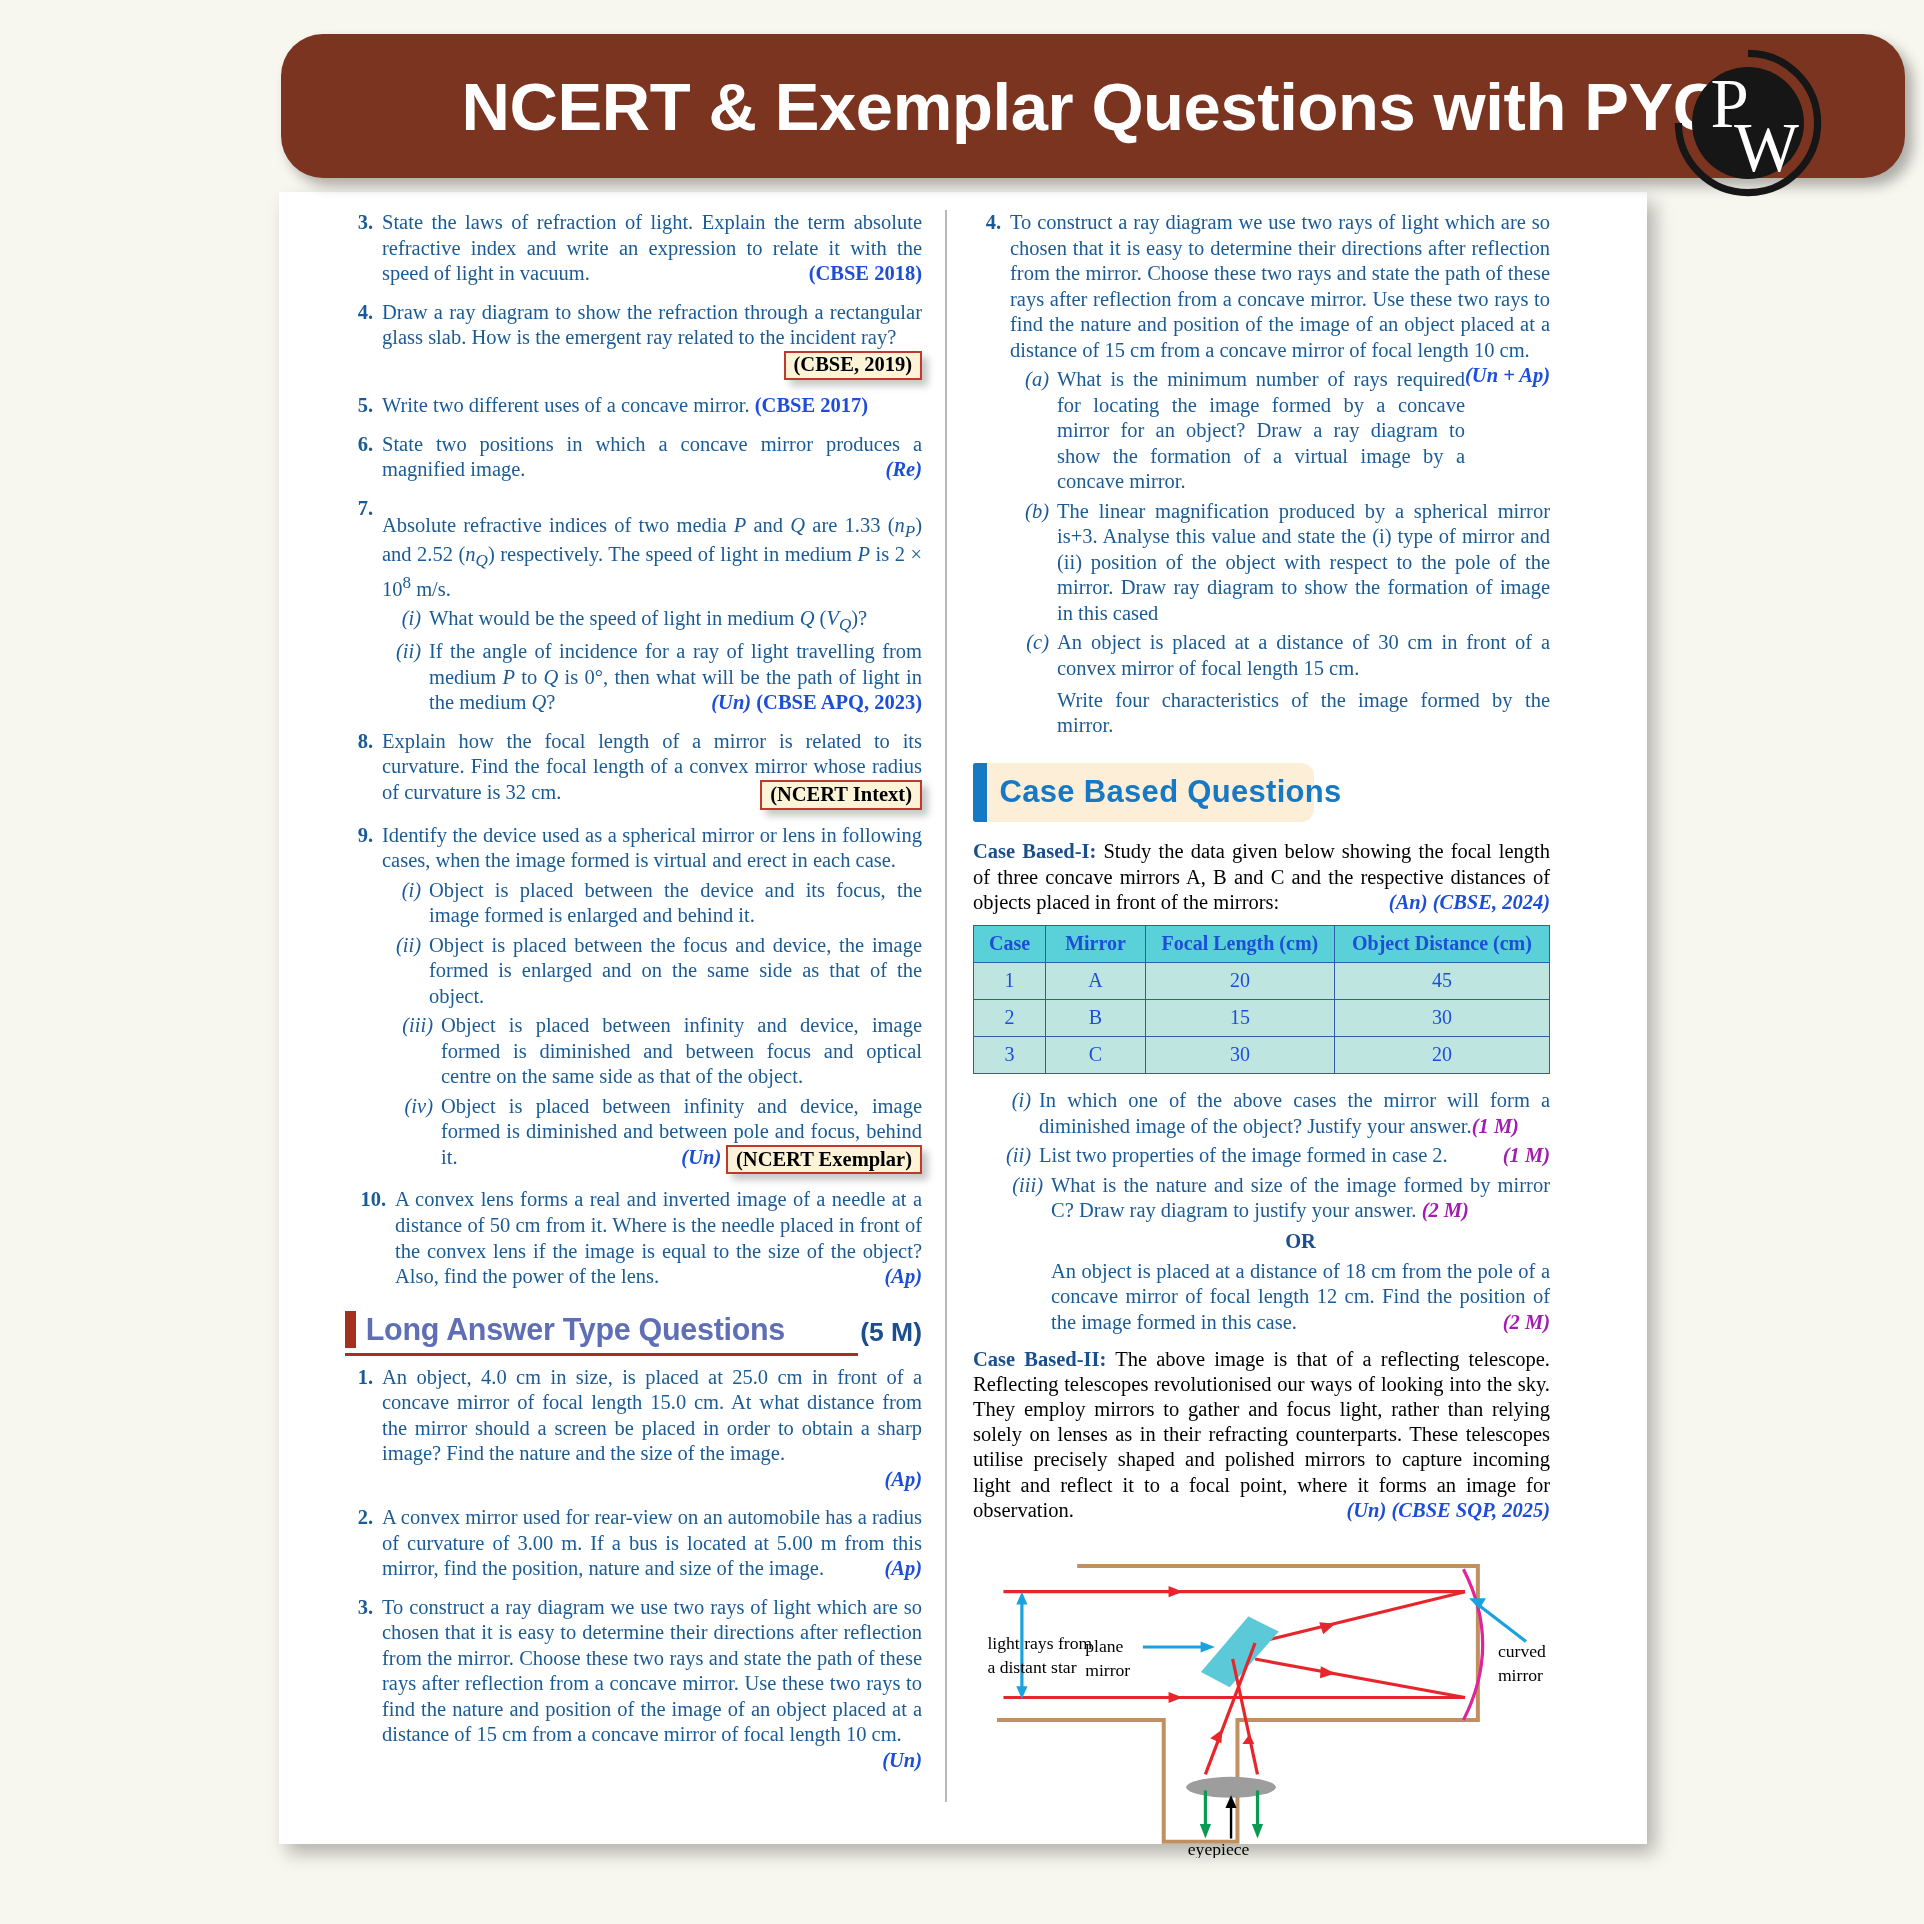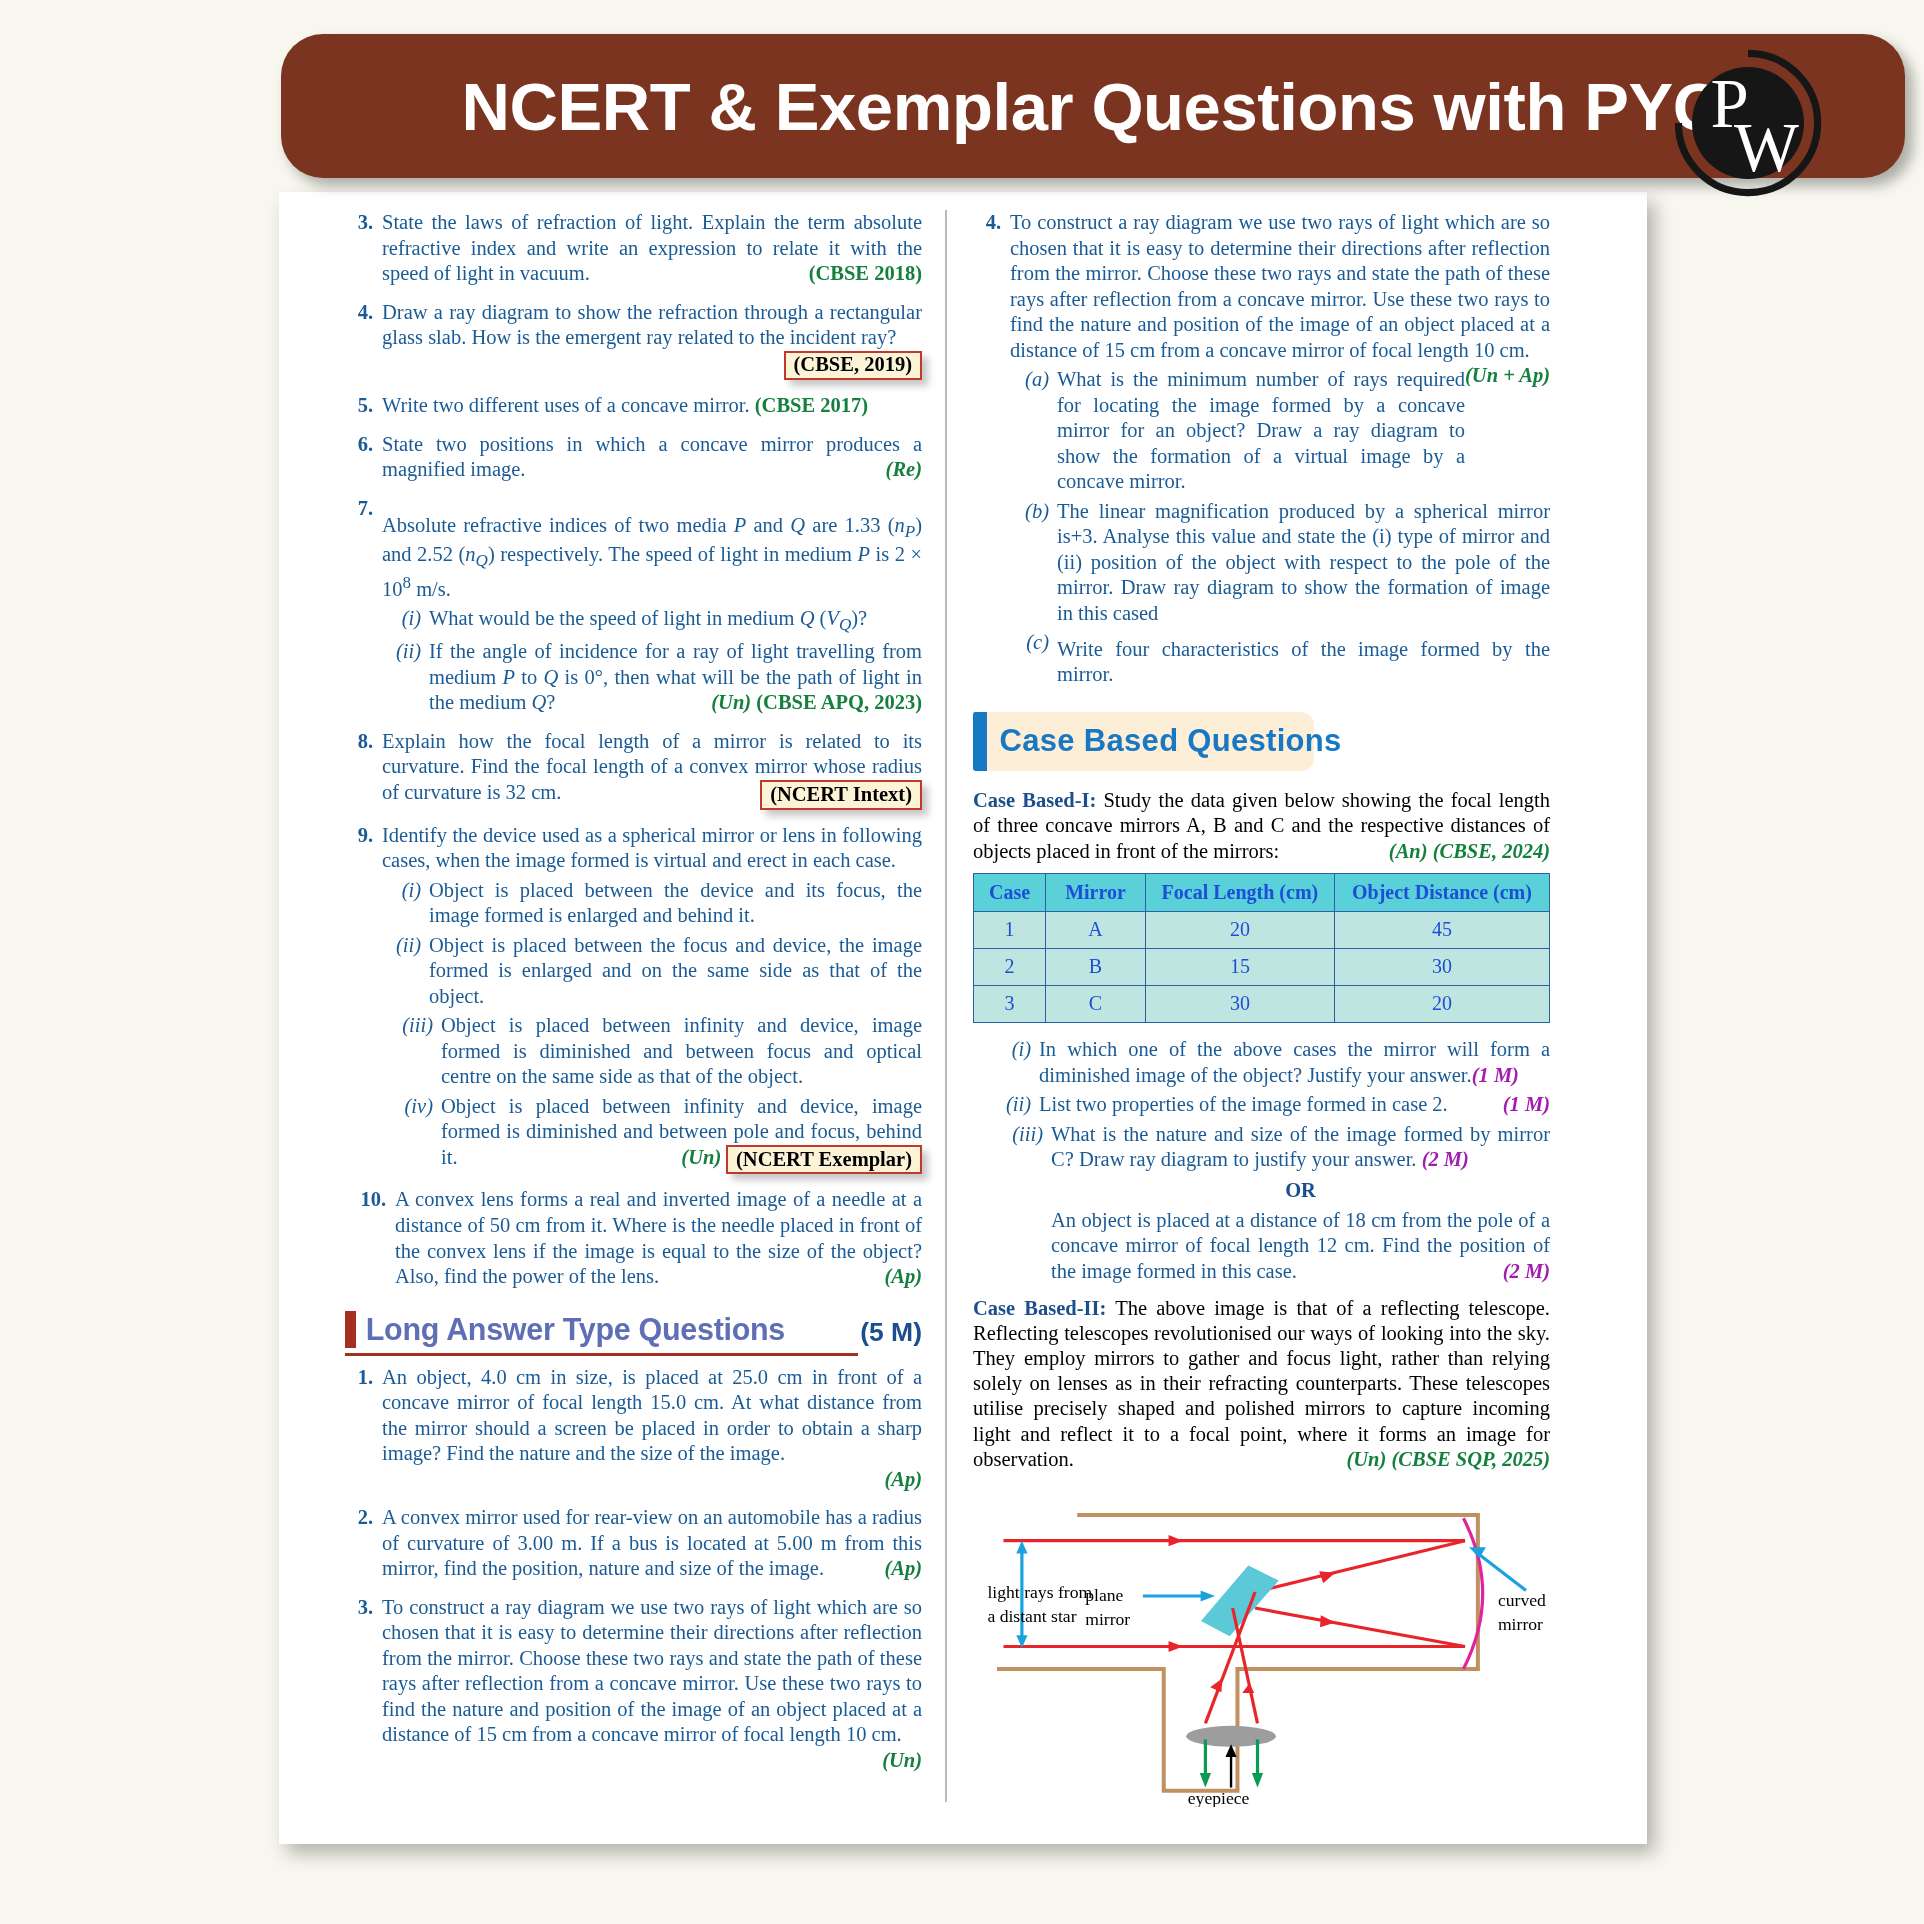--- a/index.html
+++ b/index.html
@@ -77,21 +77,21 @@
 
   .sub{ display:flex; margin-top:4px; }
   .sub-num{ flex:0 0 auto; width:47px; text-align:right; padding-right:8px; font-style:italic; }
   .sub-num.w3{ width:59px; }
   .sub-body{ flex:1 1 auto; text-align:justify; }
 
   i, .it{ font-style:italic; }
 
   
   .credit{
-    color:#15803d; font-weight:bold; font-family:"Liberation Serif", serif;
+    color:#1d4ed8; font-weight:bold; font-family:"Liberation Serif", serif;
     white-space:nowrap;
   }
   .credit-it{ font-style:italic; }
   .float-right{ float:right; }
 
   
   .hl{
     display:inline-block;
     background:#fdf4d8;
     border:2.4px solid #c0392b;
@@ -329,20 +329,21 @@
         <div class="sub-num">(a)</div>
         <div class="sub-body">What is the minimum number of rays required for locating the image formed by a concave mirror for an object? Draw a ray diagram to show the formation of a virtual image by a concave mirror.</div>
       </div>
       <div class="sub">
         <div class="sub-num">(b)</div>
         <div class="sub-body">The linear magnification produced by a spherical mirror is+3. Analyse this value and state the  (i) type of mirror and (ii) position of the object with respect to the pole of the mirror. Draw ray diagram to show the formation of image in this cased</div>
       </div>
       <div class="sub">
         <div class="sub-num">(c)</div>
         <div class="sub-body">
+          <span>An object is placed at a distance of 30 cm in front of a convex mirror of focal length 15 cm.</span>
           <div style="margin-top:6.4px;">Write four characteristics of the image formed by the mirror.</div>
         </div>
       </div>
     </div>
   </div>
 
   <div class="case-pill">
     <div class="case-pill-bar"></div>
     <div class="case-pill-title">Case Based Questions</div>
   </div>

